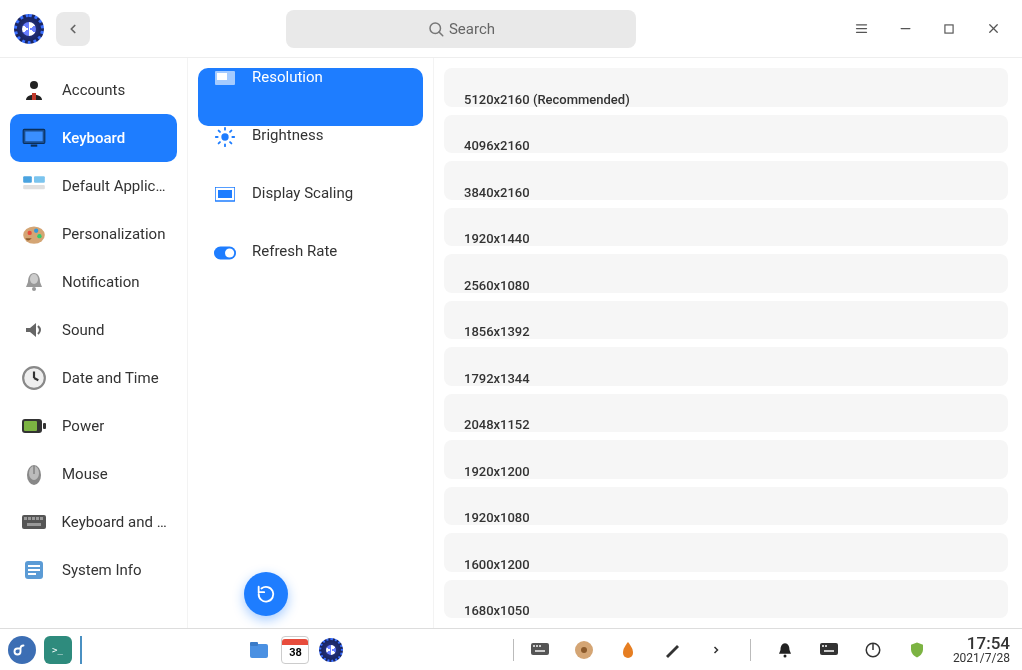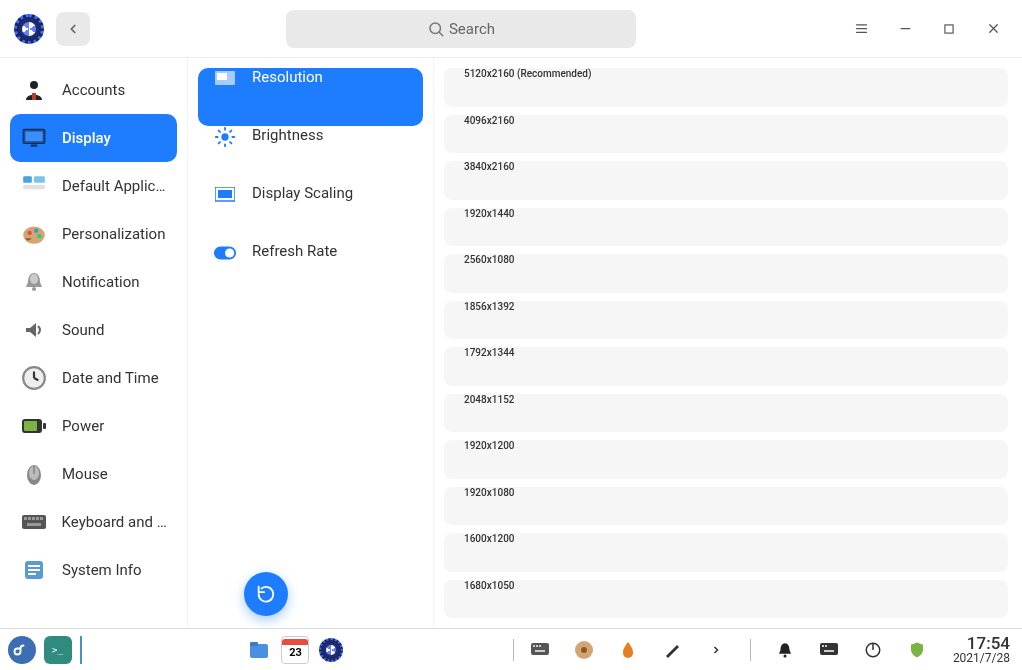--- a/index.html
+++ b/index.html
@@ -33,21 +33,21 @@
 .side-item .icon-box { width:28px; height:28px; display:flex; align-items:center; justify-content:center; border-radius:6px;}
 .side-item .label { white-space:nowrap; overflow:hidden; text-overflow:ellipsis; }
 
 .subpanel { width: 246px; padding:10px; display:flex; flex-direction:column; gap:0; border-right:1px solid #f3f3f3;}
 .sub-item { height:58px; display:flex; align-items:flex-start; gap:16px; padding:0 16px; border-radius:10px; cursor:pointer; color:#333; font-size:15px;}
 .sub-item.active { background:#1e7dff; color:#fff;}
 .sub-icon { width:22px; height:22px; display:flex;align-items:center;justify-content:center; color:#1e7dff;}
 .sub-item.active .sub-icon { color:#fff;}
 
 .content { flex:1; padding:10px 14px 10px 10px; display:flex; flex-direction:column; gap:8px; overflow-y:auto; position:relative;}
-.res-item { height:39px; background:#f6f6f6; border-radius:8px; display:flex; align-items:flex-start; padding:0 20px; font-size:10px; color:#333; font-weight:500; cursor:pointer;}
+.res-item { height:39px; background:#f6f6f6; border-radius:8px; display:flex; align-items:flex-end; padding:0 20px; font-size:13px; color:#333; font-weight:500; cursor:pointer;}
 .fab { position:absolute; bottom:12px; left:56px; width:44px; height:44px; border-radius:50%; background:#1e7dff; display:flex; align-items:center; justify-content:center; box-shadow:0 4px 12px rgba(30,125,255,.4); cursor:pointer;}
 
 .taskbar { height: 42px; background:#fff; border-top:1px solid #ddd; display:flex; align-items:center; padding:0 8px; gap:8px;}
 .tb-icon { width:28px; height:28px; border-radius:6px; display:flex;align-items:center;justify-content:center; cursor:pointer;}
 .tb-spacer{flex:1;}
 .tb-sep { width:1px; height:22px; background:#bbb; margin:0 4px;}
 .tb-right { display:flex; align-items:center; gap:16px;}
 .tb-time { text-align:right; line-height:1.1; font-size:12px; color:#333; margin-left:6px; margin-right:4px;}
 .tb-time .clock{ font-size:17px; font-weight:500;}
 
@@ -115,21 +115,21 @@
       <span class="label">Accounts</span>
     </div>
     <div class="side-item active">
       <span class="icon-box">
         <svg width="26" height="26" viewBox="0 0 24 24">
             <rect x="2" y="4" width="20" height="13" rx="1" fill="#1a4d8f" stroke="#0a2f5a"></rect>
             <rect x="4" y="6" width="16" height="9" fill="#3a8fff"></rect>
             <rect x="9" y="18" width="6" height="2" fill="#0a2f5a"></rect>
           </svg>
       </span>
-      <span class="label">Display</span>
+      <span class="label">Keyboard</span>
     </div>
     <div class="side-item">
       <span class="icon-box">
         <svg width="26" height="26" viewBox="0 0 24 24">
             <rect x="2" y="3" width="8" height="6" rx="1" fill="#4aa3e0"></rect>
             <rect x="12" y="3" width="10" height="6" rx="1" fill="#7bc4ee"></rect>
             <rect x="2" y="11" width="20" height="4" rx="1" fill="#e0e0e0"></rect>
           </svg>
       </span>
       <span class="label">Default Applic...</span>
@@ -332,21 +332,21 @@
   <div style="width:2px;height:28px;background:#4a90c2;"></div>
   <div class="tb-spacer"></div>
   <div class="tb-icon">
     <svg width="24" height="24" viewBox="0 0 24 24">
         <rect x="3" y="6" width="18" height="14" rx="2" fill="#4a90e2"></rect>
         <rect x="3" y="4" width="8" height="4" rx="1" fill="#3a7bc8"></rect>
       </svg>
   </div>
   <div class="tb-icon" style="background:#fff;border:1px solid #ccc;border-radius:4px;flex-direction:column;">
     <div style="height:6px;width:100%;background:#e74c3c;border-radius:3px 3px 0 0;"></div>
-    <div style="font-size:11px;font-weight:bold;line-height:1.4;">23</div>
+    <div style="font-size:11px;font-weight:bold;line-height:1.4;">38</div>
   </div>
   <div class="tb-icon">
     <div class="app-icon-circle" style="width:24px;height:24px;border-width:2px;"></div>
   </div>
   <div class="tb-spacer"></div>
   <div class="tb-sep"></div>
   <div class="tb-right">
     <div class="tb-icon">
         <svg width="18" height="14" viewBox="0 0 18 14">
           <rect width="18" height="12" rx="2" fill="#555"></rect>

